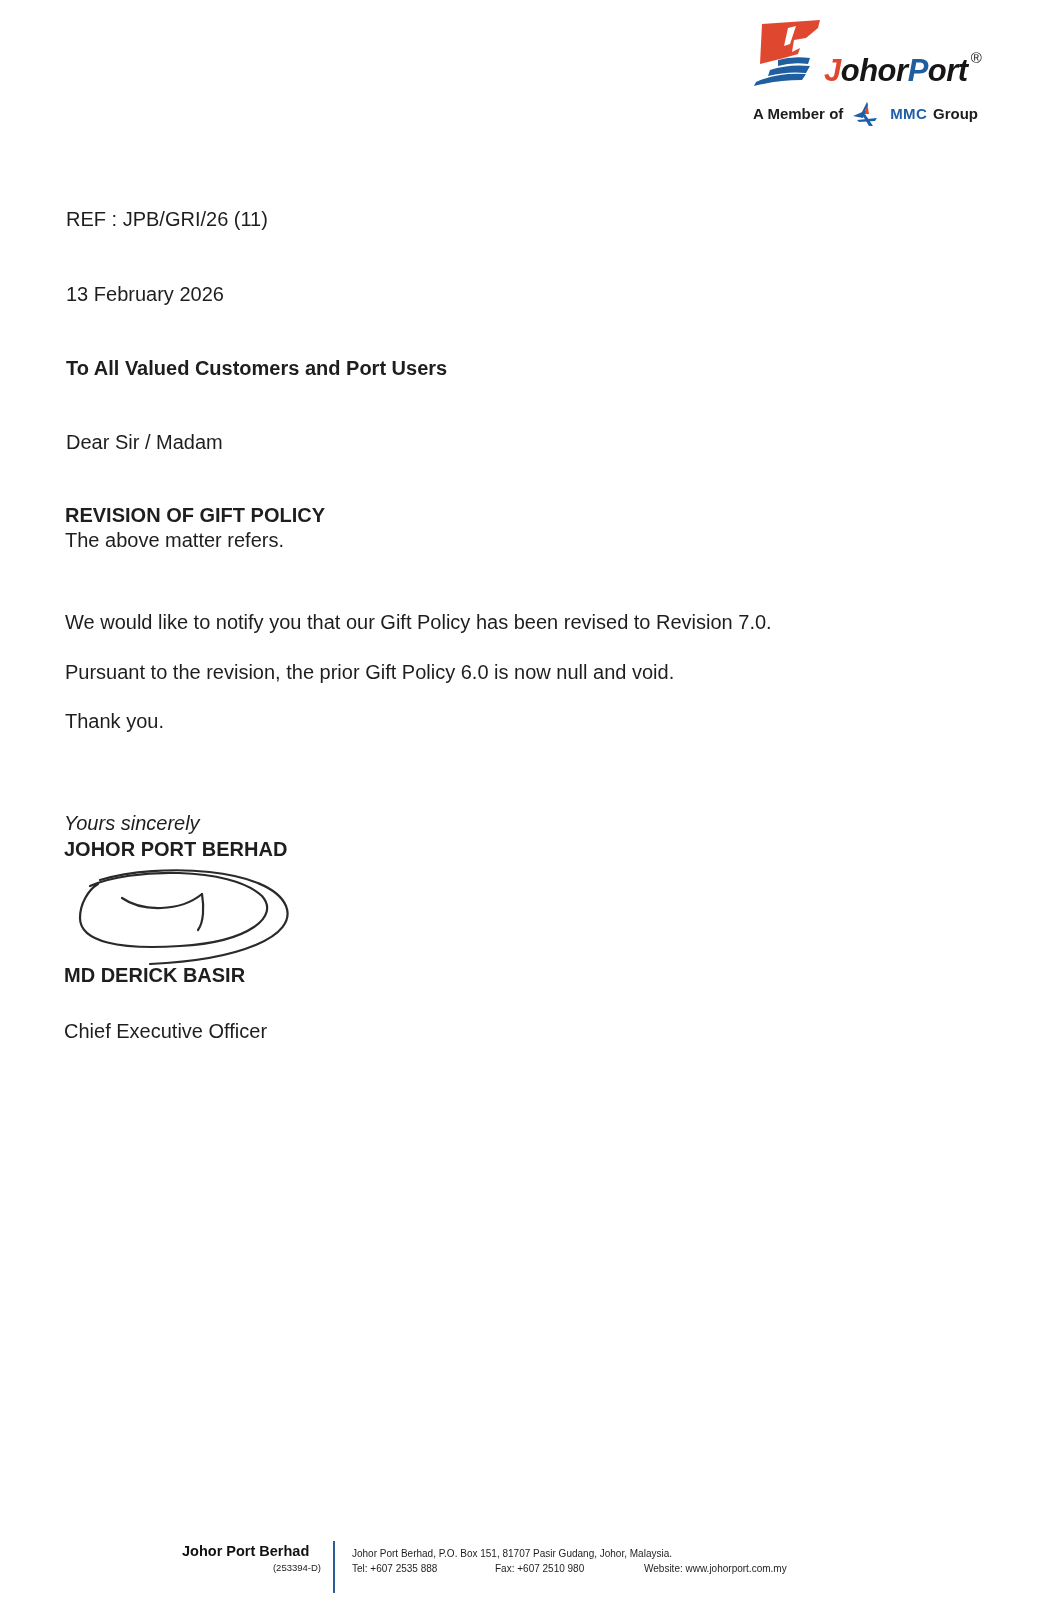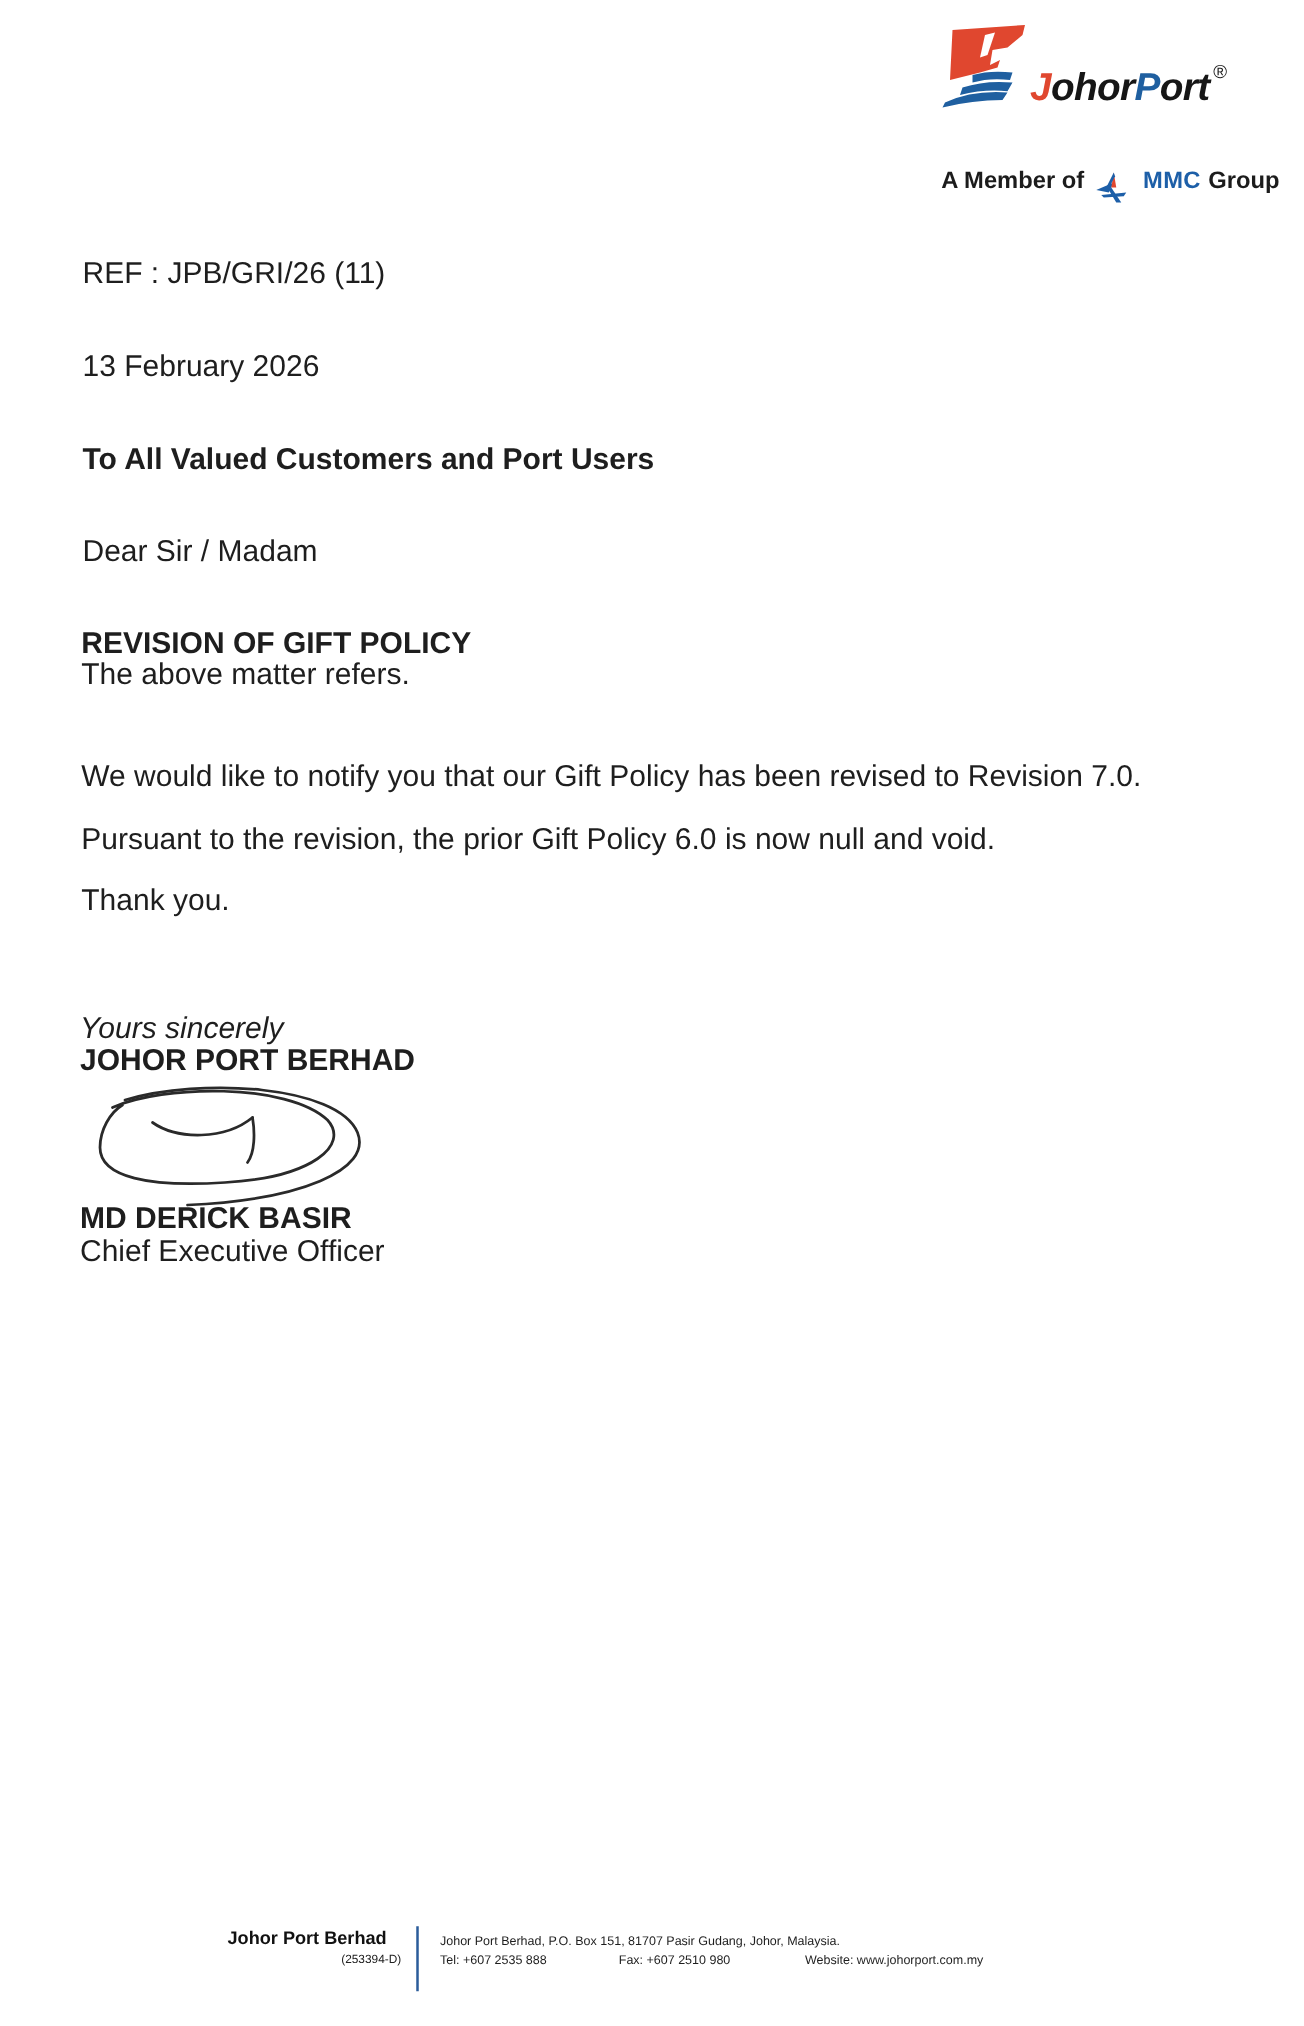--- a/index.html
+++ b/index.html
@@ -12,43 +12,43 @@
   
   .logo-emblem { position: absolute; left: 748px; top: 18px; width: 80px; height: 70px; }
   .wordmark {
     left: 824px; top: 36px; font-size: 31px; font-weight: bold; font-style: italic;
     letter-spacing: -0.5px; color: #161616; line-height: 43px;
   }
   .wordmark .j { color: #e0472f; }
   .wordmark .p { color: #1f5fa0; }
   .wordmark .reg { font-size: 15px; font-style: normal; vertical-align: 18px; margin-left: 3px; font-weight: normal; }
   .member-line {
-    left: 753px; top: 100px; font-size: 19px; font-weight: bold; color: #1c1c1c; line-height: 18px;
-    display: flex; align-items: flex-start; margin-top: 36px;
+    left: 753px; top: 100px; font-size: 15px; font-weight: bold; color: #1c1c1c; line-height: 18px;
+    display: flex; align-items: center;
   }
   .member-line .mmc-star { width: 30px; height: 28px; margin: 0 9px 0 8px; }
   .member-line .mmc { color: #1d5fa8; margin-right: 6px; letter-spacing: 0.3px; }
 
   
-  .txt { font-size: 24px; line-height: 22px; }
+  .txt { font-size: 20px; line-height: 22px; }
   .bold { font-weight: bold; }
   .ref      { left: 66px; top: 208px; }
   .date     { left: 66px; top: 283px; }
   .to       { left: 66px; top: 357px; }
   .dear     { left: 66px; top: 431px; }
   .subject  { left: 65px; top: 504px; }
   .p1       { left: 65px; top: 529px; text-align: center; }
   .p2       { left: 65px; top: 611px; }
   .p3       { left: 65px; top: 661px; }
   .p4       { left: 65px; top: 710px; }
   .closing  { left: 64px; top: 812px; font-style: italic; }
   .company  { left: 64px; top: 838px; }
   .sig      { position: absolute; left: 70px; top: 866px; width: 230px; height: 105px; }
   .signer   { left: 64px; top: 964px; }
-  .title    { left: 64px; top: 991px; text-align: right; }
+  .title    { left: 64px; top: 1020px; text-align: right; }
 
   
   .f-name { left: 182px; top: 1543px; font-size: 14.5px; font-weight: bold; color: #111; line-height: 16px; }
   .f-reg  { left: 182px; width: 139px; text-align: right; top: 1562px; font-size: 9.5px; color: #222; line-height: 11px; }
   .f-divider { position: absolute; left: 333px; top: 1541px; width: 1.5px; height: 52px; background: #2b5c9a; }
   .f-line { font-size: 10px; color: #1e1e1e; line-height: 14px; }
   .f-addr { left: 352px; top: 1547px; }
   .f-tel  { left: 352px; top: 1562px; }
   .f-fax  { left: 495px; top: 1562px; }
   .f-web  { left: 644px; top: 1562px; }

